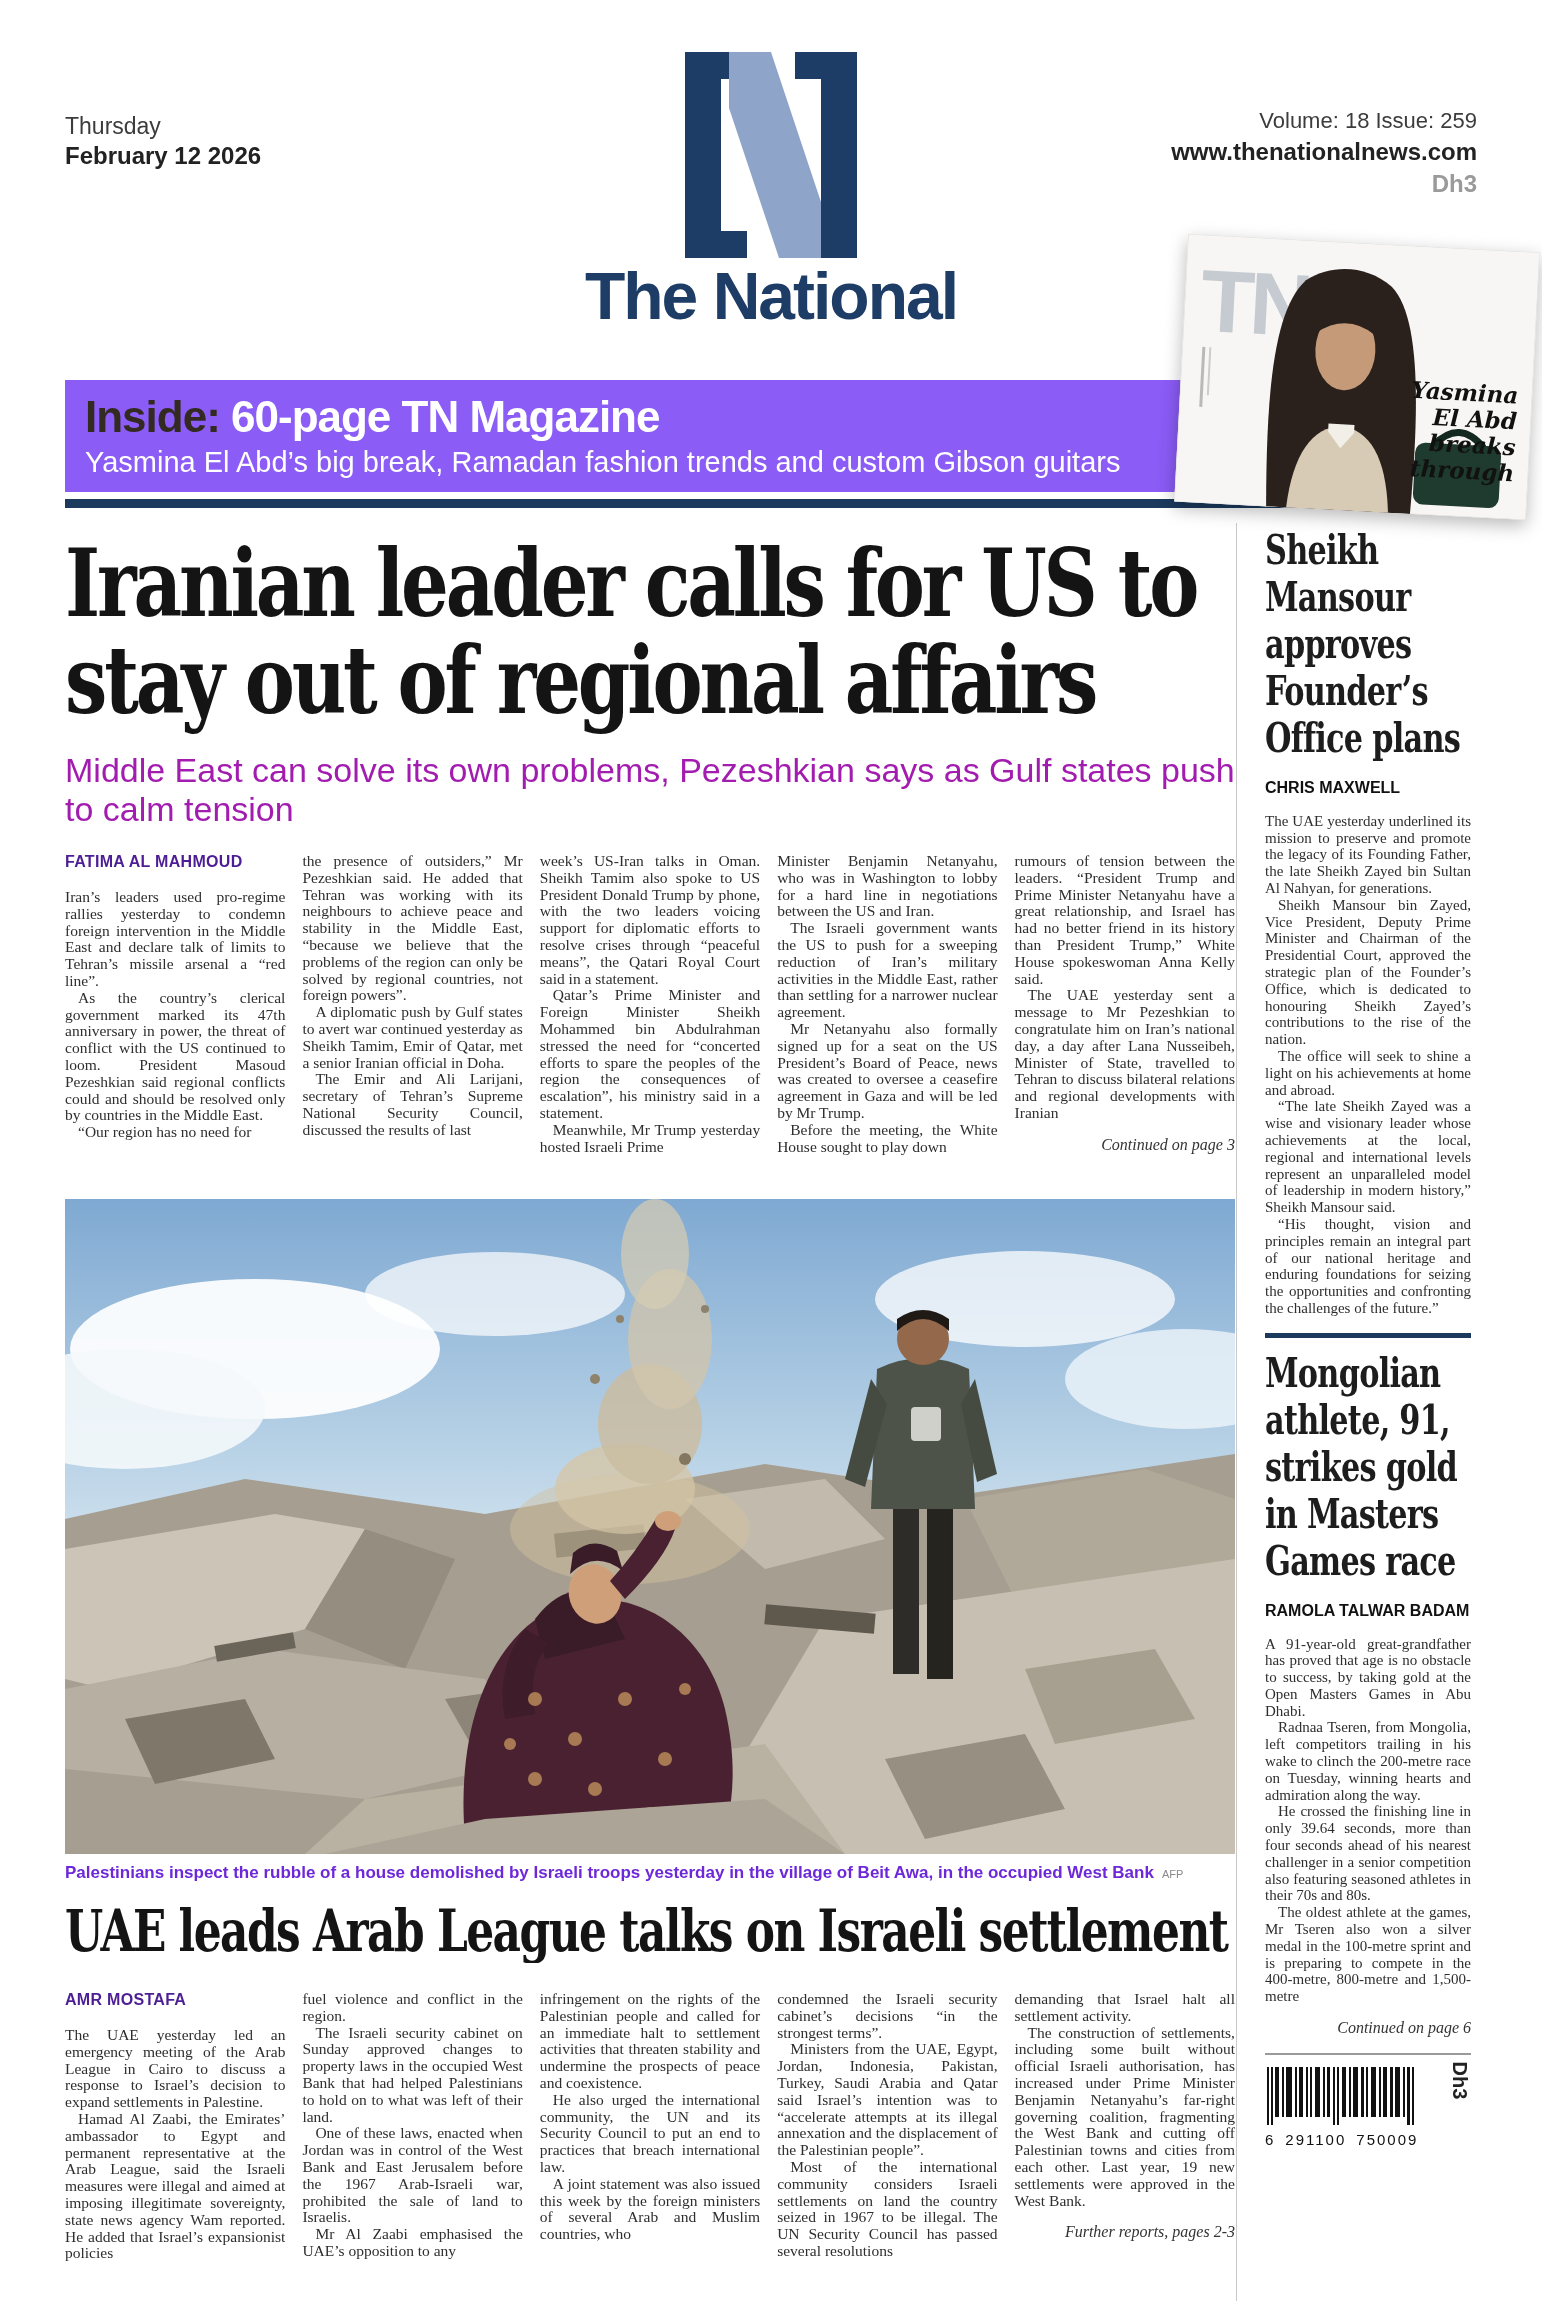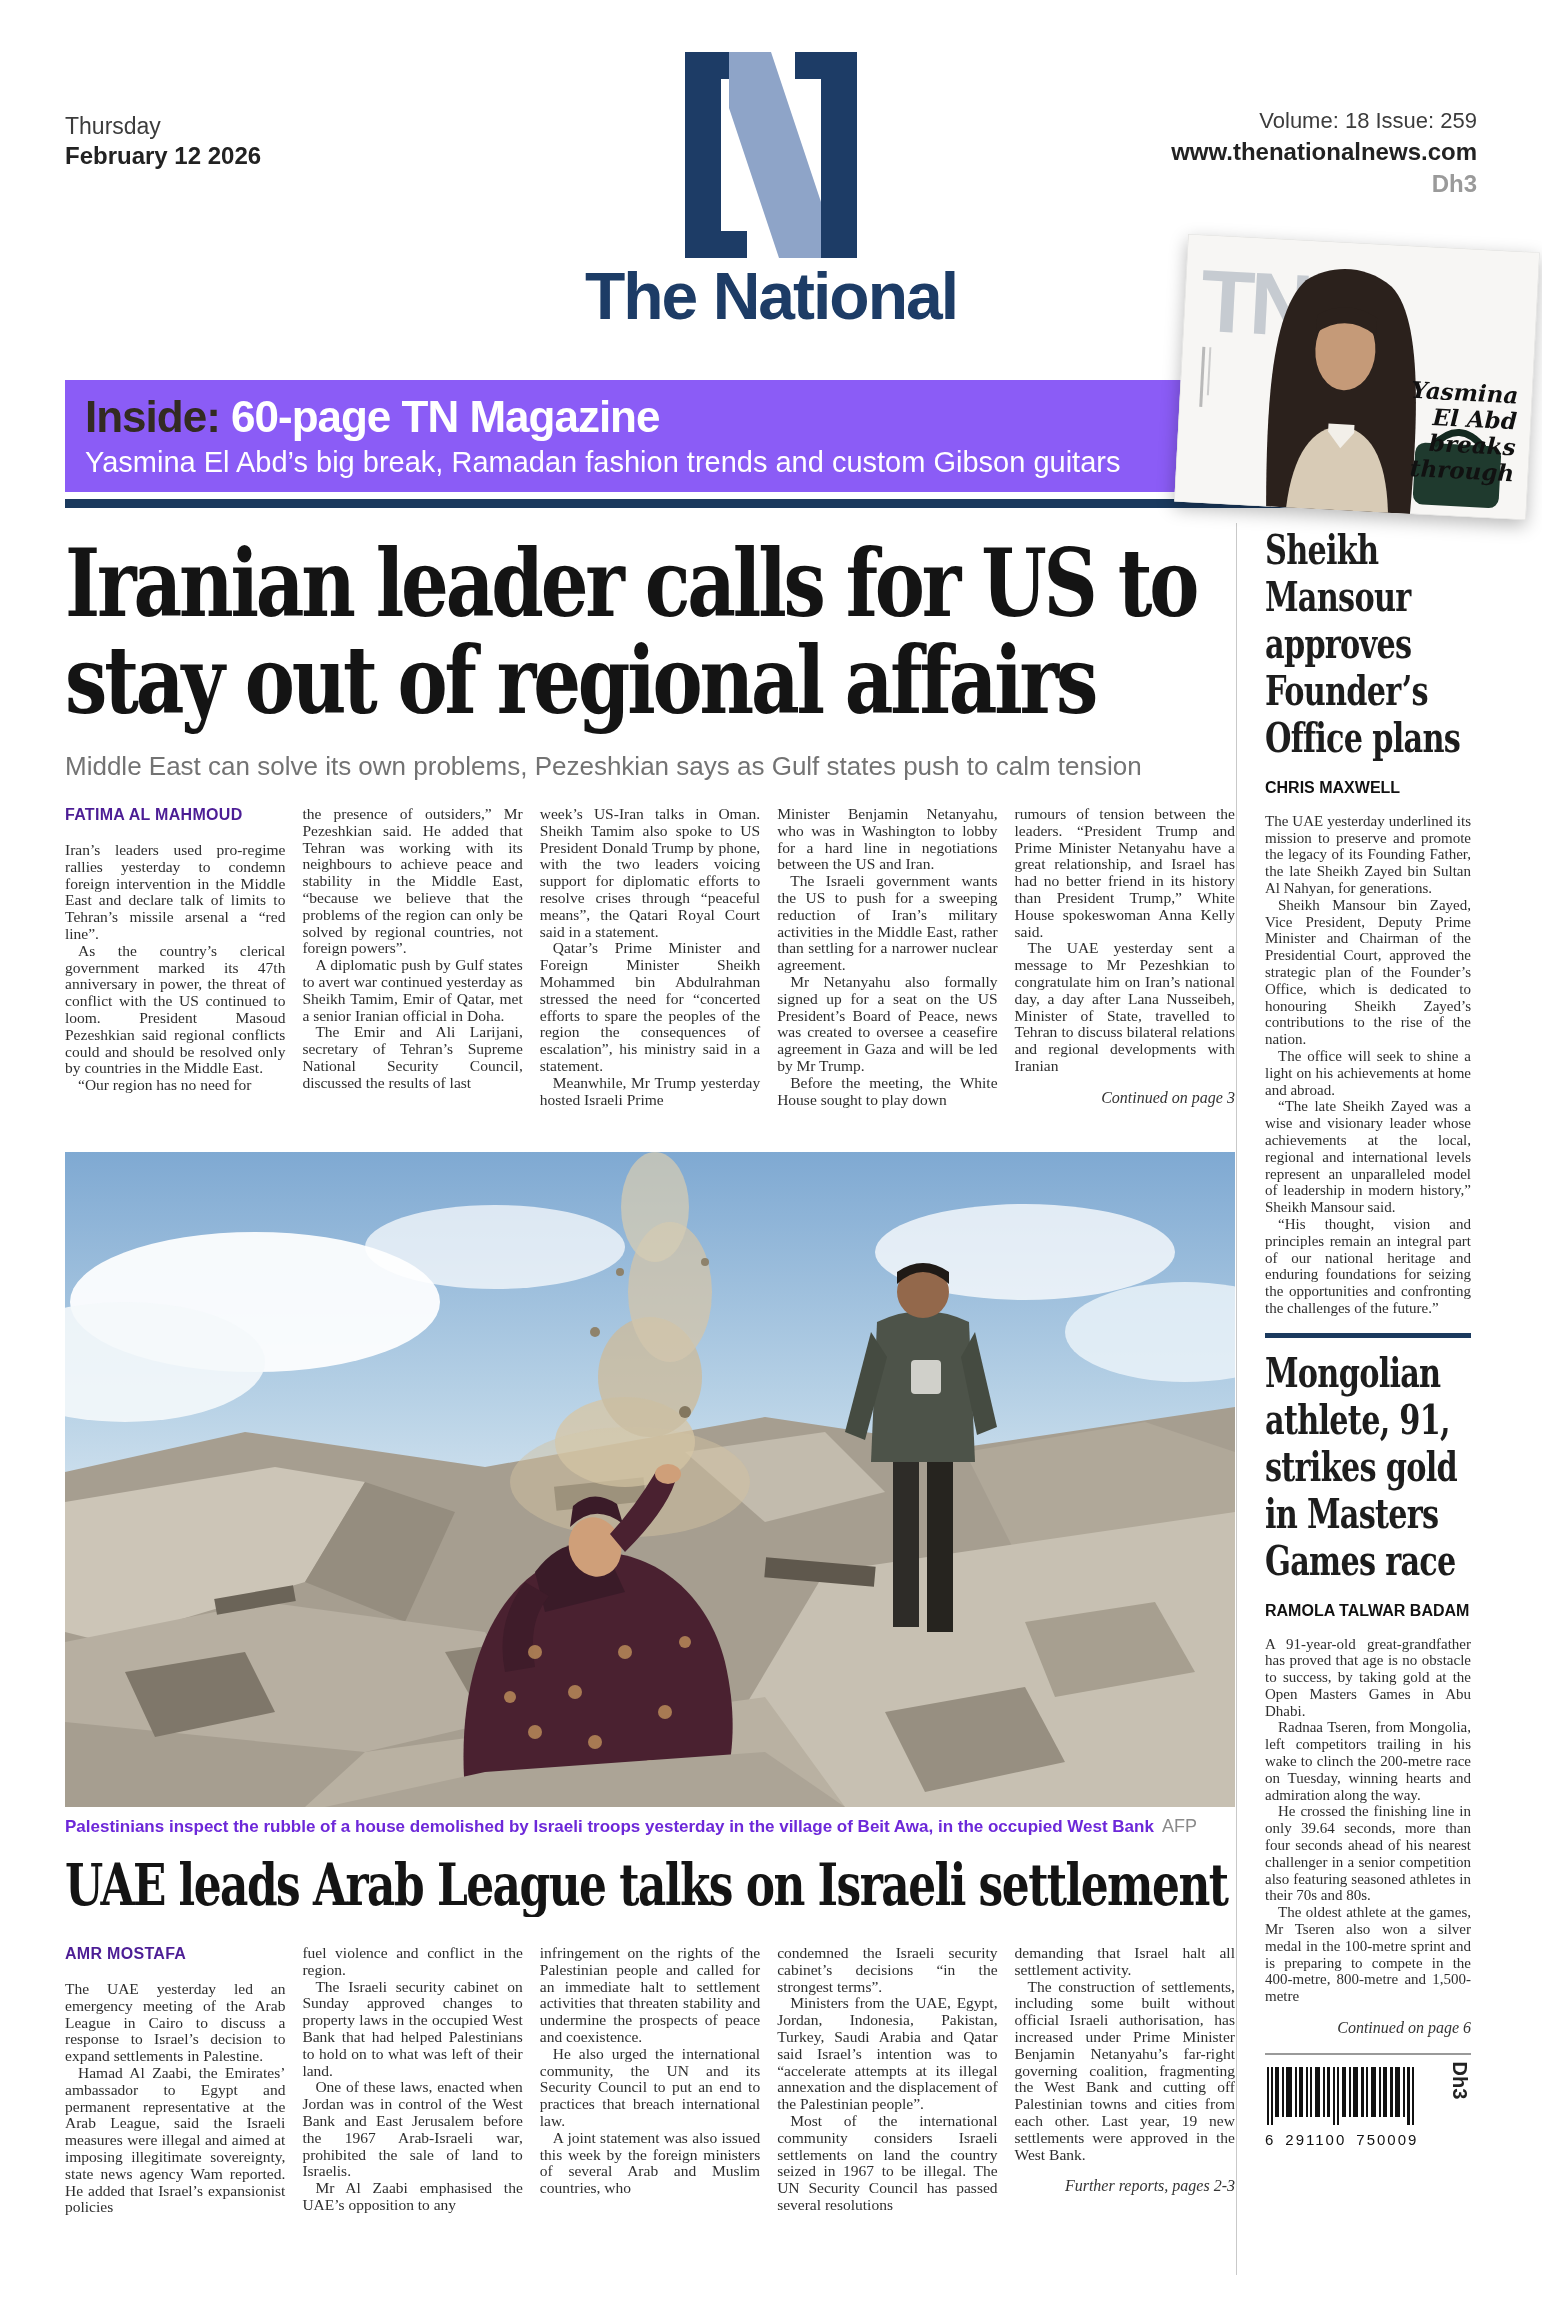--- a/index.html
+++ b/index.html
@@ -35,39 +35,39 @@
 
   
   .main-row { display:flex; margin-top:15px; }
   .main-col { width:1170px; flex:0 0 1170px; }
   .sidebar { width:235px; flex:0 0 235px; margin-left:1px; border-left:1px solid #c9c9c9;
     padding-left:28px; }
 
   .hl-line { display:block; transform:scaleX(.8); transform-origin:0 50%; white-space:nowrap; }
   h1.lead-hl { font-family:"DejaVu Serif", serif; font-weight:bold; color:#141414;
     font-size:94px; line-height:97px; letter-spacing:-4px; margin-top:12px; }
-  .standfirst { font-size:26px; color:#737373; margin-top:22px; }
+  .standfirst { font-size:34px; color:#a21caf; margin-top:22px; }
 
   .byline { font-size:16px; font-weight:bold; letter-spacing:.3px; color:#4c1d95;
     margin-bottom:18px; font-family:"Liberation Sans", sans-serif; }
   .cols { display:flex; gap:17px; margin-top:24px; overflow:hidden; }
   .cols.lead { height:332px; }
   .cols.second { height:330px; margin-top:28px; }
   .col { width:220.4px; flex:0 0 220.4px; }
   .col p, .sidebar p { font-family:"Liberation Serif", serif; font-size:15.5px;
     line-height:16.8px; text-align:justify; color:#2e2e2e; }
   .col p + p, .sidebar p + p { text-indent:13px; }
   .continued { font-family:"Liberation Serif", serif; font-style:italic; font-size:16px;
     text-align:right; color:#333; margin-top:14px; }
 
   
   .photo { margin-top:14px; width:1170px; height:655px; overflow:hidden; background:#9cbcd8; }
   .caption { margin-top:9px; font-size:17px; }
   .caption .cap-text { font-weight:bold; color:#6d28d9; }
-  .caption .credit { font-size:18px; color:#8a8a8a; margin-left:8px; }
+  .caption .credit { font-size:11px; color:#8a8a8a; margin-left:8px; }
 
   .hl2-wrap { margin-top:14px; height:66px; overflow:hidden; }
   h2.second-hl { font-family:"DejaVu Serif", serif; font-weight:bold; color:#141414;
     font-size:57px; letter-spacing:-2px; }
   h2.second-hl .hl-line { transform:scaleX(.77); }
 
   
   .sb-hl { font-family:"DejaVu Serif", serif; font-weight:bold; color:#1d1d1d;
     font-size:41px; line-height:47px; letter-spacing:-1px; margin-top:4px; }
   .sb-hl .hl-line { transform:scaleX(.74); }

